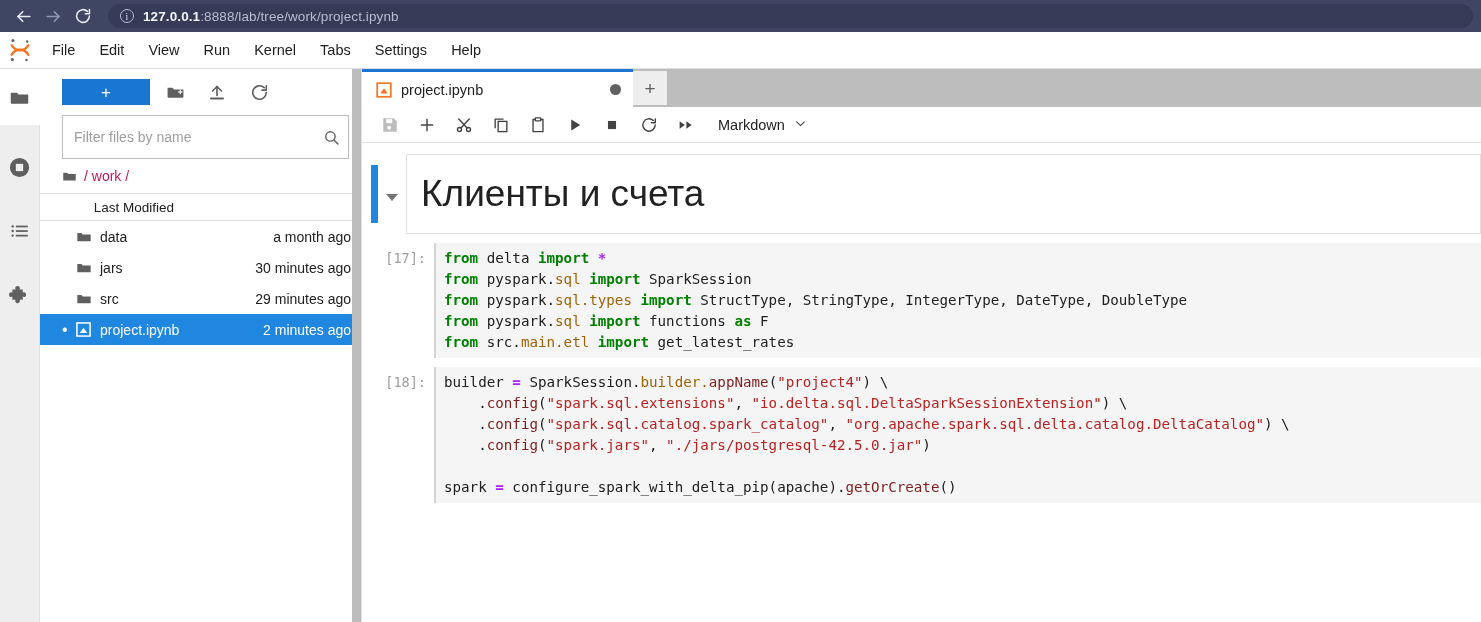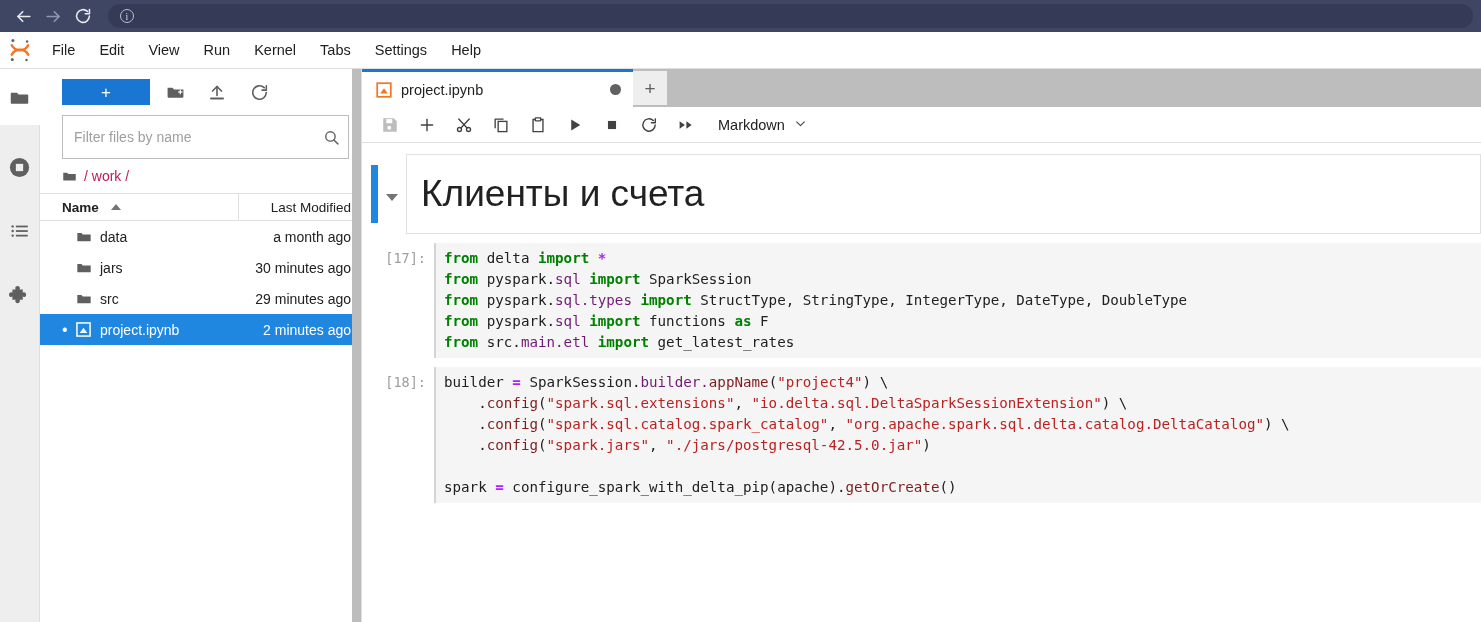--- a/index.html
+++ b/index.html
@@ -332,21 +332,21 @@
     font-family: "DejaVu Sans Mono", monospace;
     font-size: 14.2px;
     line-height: 21px;
     color: #212121;
     white-space: pre;
     margin: 0;
   }
   .k   { color: #008000; font-weight: 700; }   
   .op  { color: #aa22ff; font-weight: 700; }   
   .nm  { color: #212121; }                      
-  .at  { color: #701a75; }                      
+  .at  { color: #a16207; }                      
   .st  { color: #ba2121; }                      
   .fn  { color: #7f1d1d; }
 </style>
 </head>
 <body>
 
 <div id="browser-chrome">
   <div class="nav-btn">
     <svg width="19" height="19" viewBox="0 0 24 24" fill="none" stroke="currentColor" stroke-width="2.1" stroke-linecap="round" stroke-linejoin="round">
       <line x1="20" y1="12" x2="5" y2="12"></line>
@@ -360,20 +360,21 @@
     </svg>
   </div>
   <div class="nav-btn">
     <svg width="18" height="18" viewBox="0 0 24 24" fill="none" stroke="currentColor" stroke-width="2.1" stroke-linecap="round">
       <path d="M20.5 12a8.5 8.5 0 1 1-2.6-6.1"></path>
         <polyline points="20.6,3.4 20.6,9 15,9" stroke-linejoin="round"></polyline>
     </svg>
   </div>
   <div id="url-bar">
     <div id="url-info-icon">i</div>
+    <div id="url-text"><b>127.0.0.1</b><span>:8888/lab/tree/work/project.ipynb</span></div>
   </div>
 </div>
 
 <div id="menu-bar">
   <div id="jp-logo">
     <svg width="24" height="26" viewBox="0 0 40 44">
       <circle cx="8" cy="6" r="2.6" fill="#616161"></circle>
       <circle cx="32" cy="7.5" r="2.1" fill="#616161"></circle>
       <circle cx="7" cy="38" r="2.6" fill="#616161"></circle>
       <circle cx="31" cy="39" r="2.1" fill="#616161"></circle>
@@ -459,24 +460,20 @@
     </div>
 
     <div id="fb-breadcrumb">
       <svg width="15" height="15" viewBox="0 0 24 24" fill="#5f5f5f">
         <path d="M2 6h6.2l1.8 2.1H22v9.4a1 1 0 0 1-1 1H3a1 1 0 0 1-1-1V6z"></path>
       </svg>
       <span>/ work /</span>
     </div>
 
     <div id="fb-header">
-      <div class="col-name">
-        <span>Name</span>
-        <span class="sort-caret"></span>
-      </div>
       <div class="col-mod">
         <span>Last Modified</span>
       </div>
     </div>
 
     <div id="fb-list">
 
       <div class="fb-row">
         <span class="bullet"></span>
         <span class="ficon">

